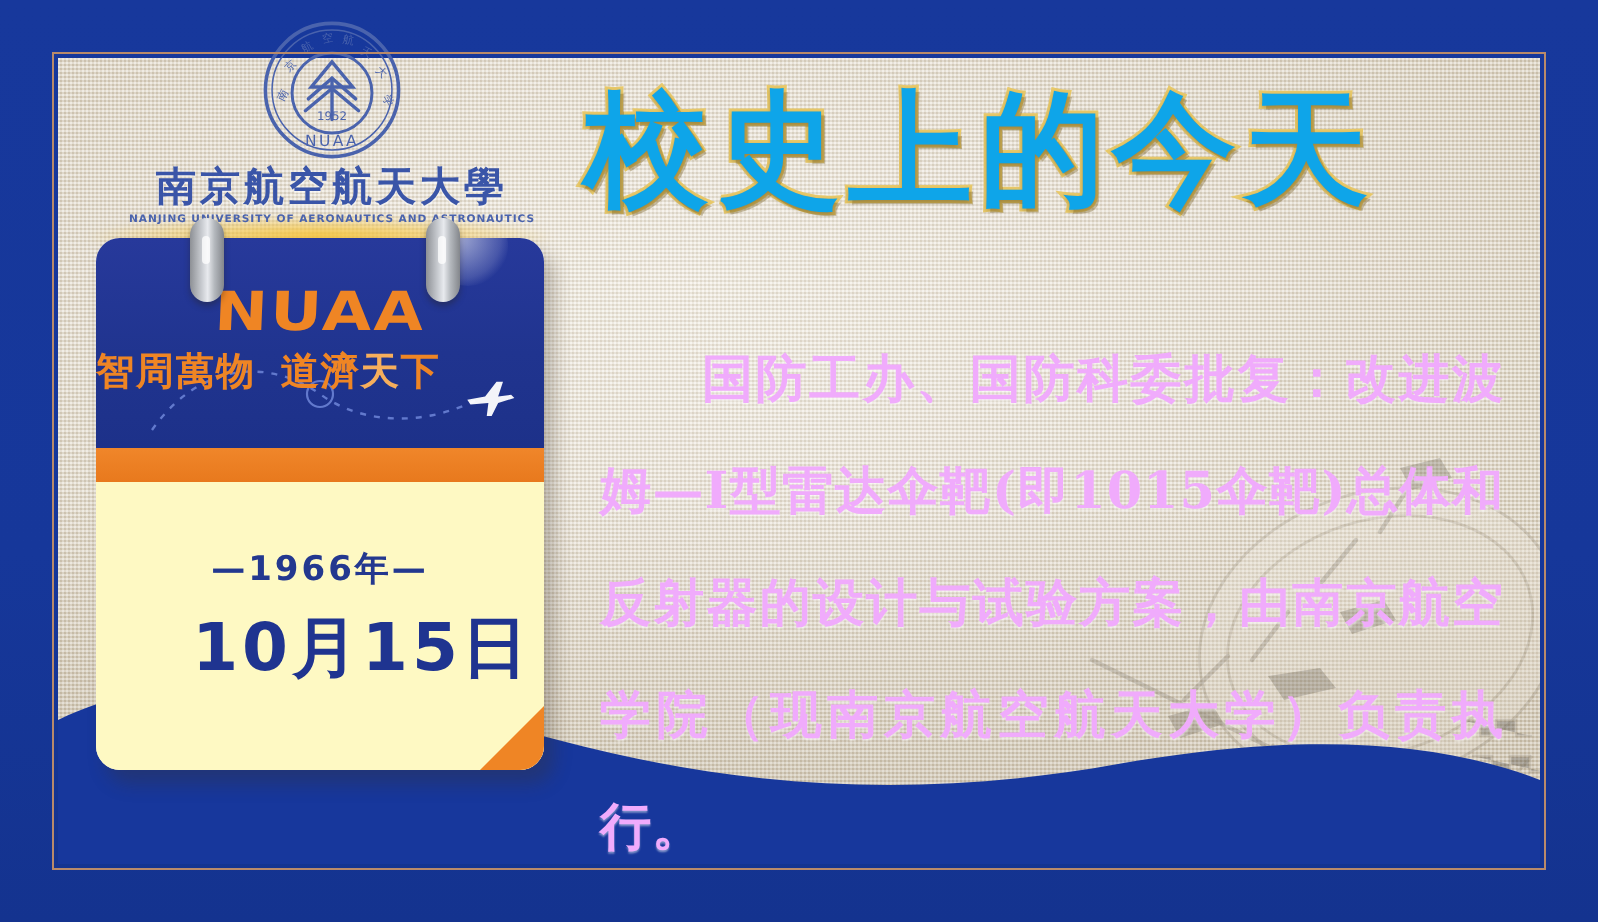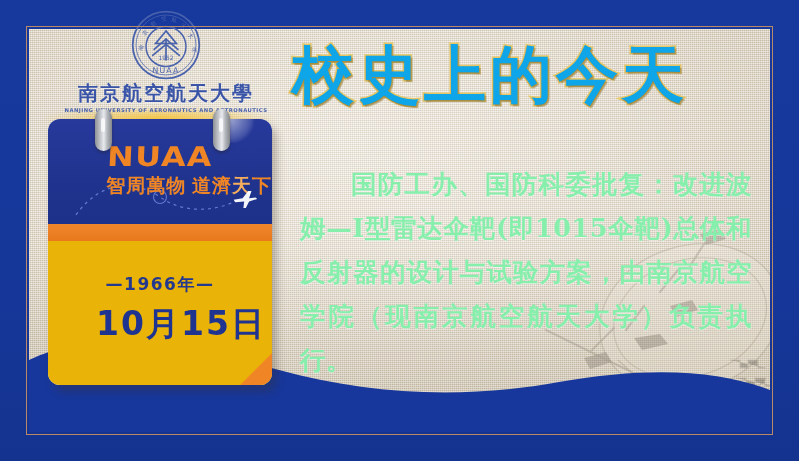--- a/index.html
+++ b/index.html
@@ -73,21 +73,21 @@
   .logo-block{
     position:absolute;
     left:60px;top:8px;
     width:212px;
     text-align:center;
     z-index:5;
   }
   .crest{width:74px;height:74px;margin:0 auto;display:block;}
   .uni-cn{
     margin-top:2px;
-    font-family:Liberation Mono, monospace;
+    font-family:Liberation Sans, sans-serif;
     font-weight:bold;
     font-size:20px;
     letter-spacing:2px;
     color:#3a55a8;
     line-height:1.05;
     text-shadow:0 1px 0 rgba(255,255,255,.5);
   }
   .uni-en{
     margin-top:2px;
     font-size:5.2px;
@@ -135,42 +135,42 @@
     text-align:center;
     font-family:"DejaVu Sans","Liberation Sans",sans-serif;
     font-weight:bold;
     font-size:27px;
     letter-spacing:1px;
     color:#ef8524;
     transform:scaleX(1.18) skewX(-2deg);
   }
   .motto{
     position:absolute;left:0;right:0;top:54px;
-    text-align:right;
-    font-family:Liberation Serif, serif;
+    text-align:left;
+    font-family:Liberation Mono, monospace;
     font-weight:bold;
     font-size:19px;
     letter-spacing:1px;
     color:#ef8524;
     white-space:nowrap;
   }
   .motto .hi{color:#f6ae5c;}
   .flightpath{position:absolute;left:0;top:0;width:100%;height:105px;}
   .plane{
     position:absolute;right:14px;top:70px;
     width:26px;height:20px;
   }
   .cal-band{
     height:17px;
     background:linear-gradient(180deg,#f0862a 0%,#e8791d 100%);
   }
   .cal-body{
     position:relative;
     height:144px;
-    background:#eab308;
+    background:#fef9c3;
     text-align:center;
   }
   .cal-year{
     padding-top:32px;
     font-family:"DejaVu Sans","Liberation Sans",sans-serif;
     font-weight:bold;
     font-size:17px;
     letter-spacing:1.5px;
     color:#23388f;
   }
@@ -229,23 +229,23 @@
 
   
   .body-text{
     position:absolute;
     left:300px;top:162px;
     width:452px;
     z-index:5;
     font-family:"DejaVu Serif","Liberation Serif",serif;
     font-weight:bold;
     font-size:25.5px;
-    line-height:44px;
+    line-height:56px;
     letter-spacing:.5px;
-    color:#86efac;
+    color:#f0abfc;
     text-indent:2em;
     text-align:justify;
     text-shadow:0 1px 1px rgba(255,255,255,.45);
   }
 </style>
 </head>
 <body>
 
 <div id="stage">
 

